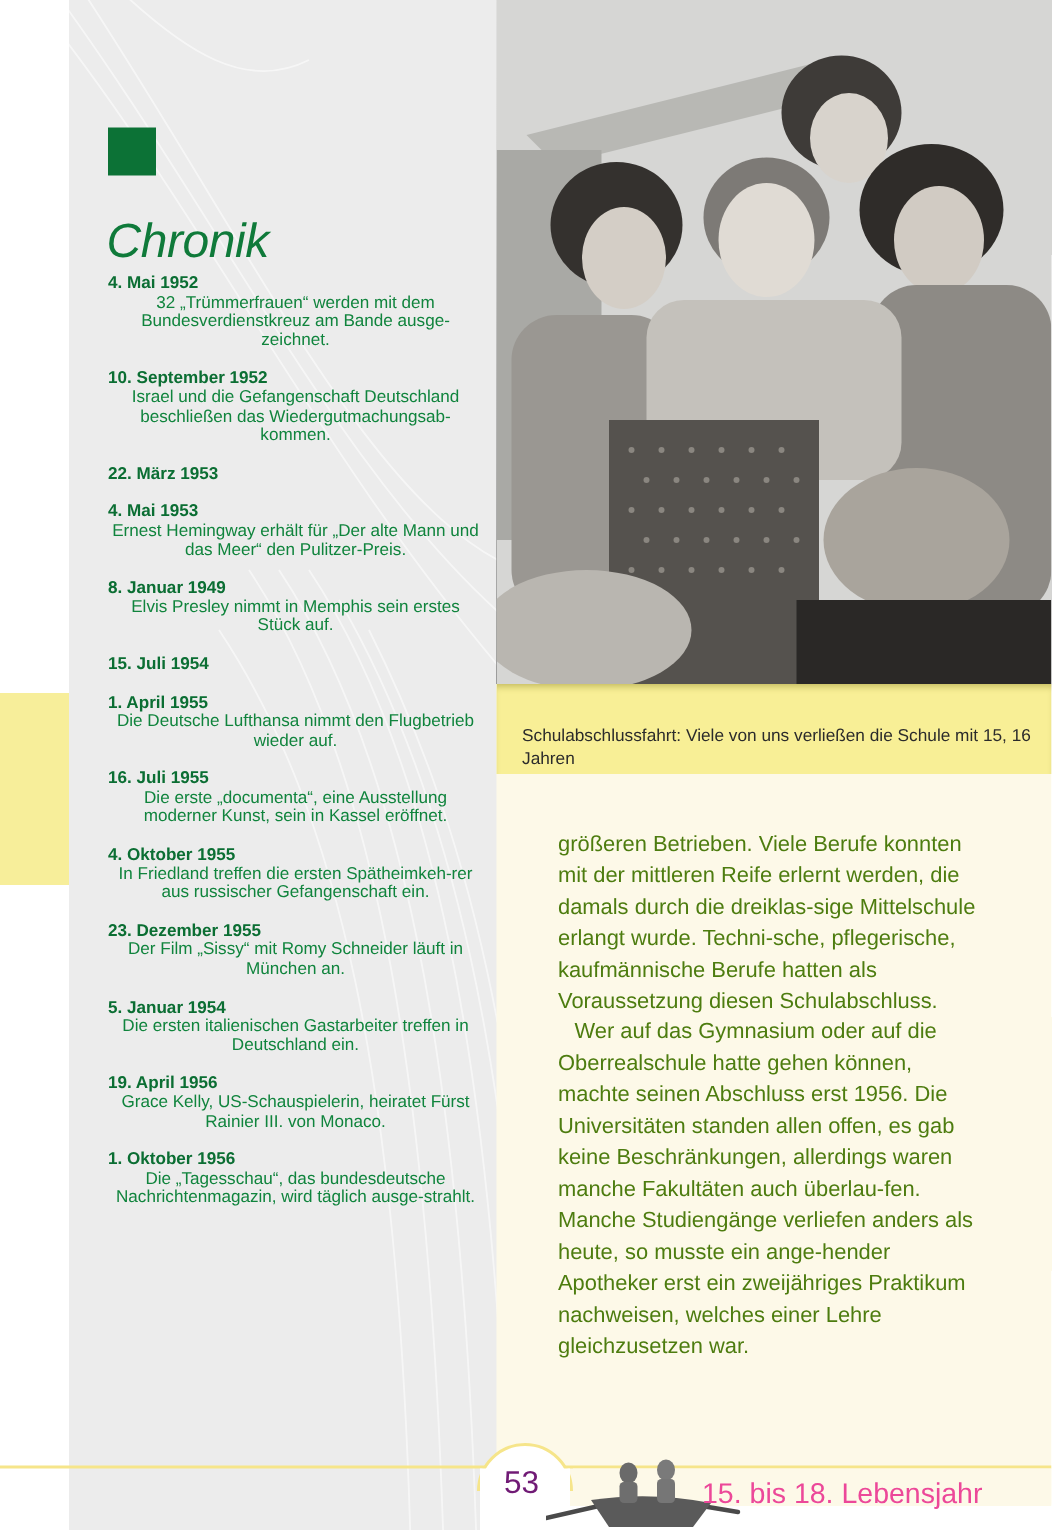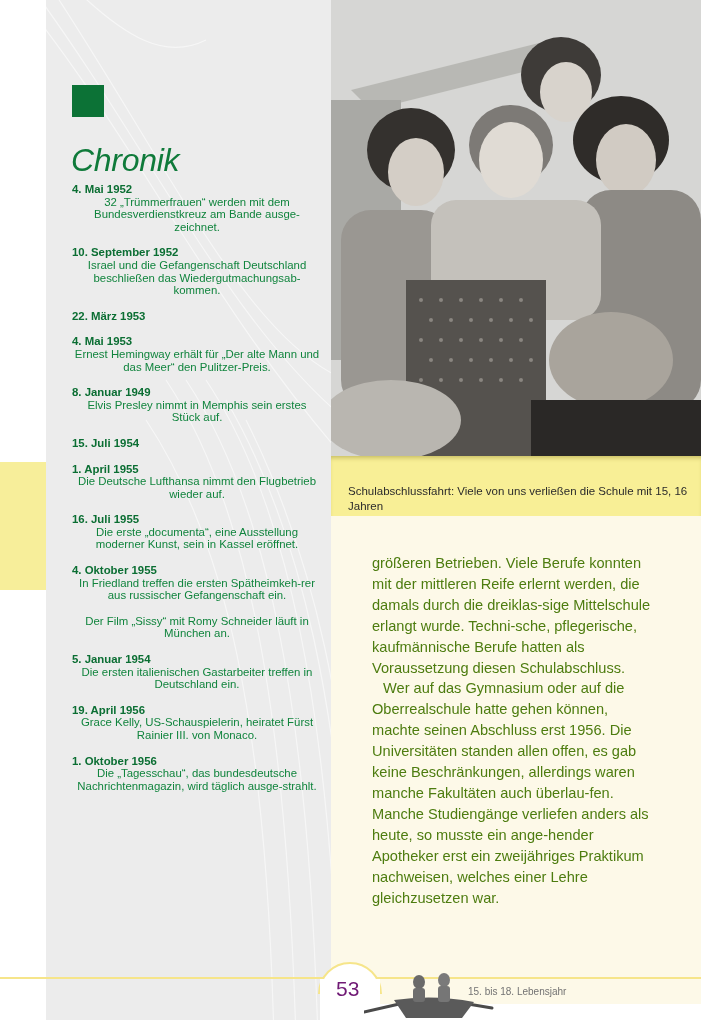--- a/index.html
+++ b/index.html
@@ -84,21 +84,21 @@
     .page-number {
       position: absolute; left: 336px; top: 977px;
       font-size: 21px; color: #701a75;
     }
     .footer-band {
       position: absolute; left: 382px; top: 979px; width: 319px; height: 24px;
       background: #fdf9e8;
     }
     .footer-label {
       position: absolute; left: 468px; top: 986px;
-      font-size: 10px; color: #737373;
+      font-size: 19px; color: #ec4899;
     }
     .boat { position: absolute; left: 364px; top: 972px; }
   </style>
 </head>
 <body>
 
 <div class="yellow-tab"></div>
 
 <aside class="chron-panel">
   <svg class="swirl" width="286" height="1020" viewBox="0 0 286 1020">
@@ -150,20 +150,21 @@
   </div>
   <div class="chron-entry">
     <span class="chron-date">16. Juli 1955</span>
     <span class="chron-text">Die erste „documenta“, eine Ausstellung moderner Kunst, sein in Kassel eröffnet.</span>
   </div>
   <div class="chron-entry">
     <span class="chron-date">4. Oktober 1955</span>
     <span class="chron-text">In Friedland treffen die ersten Spätheimkeh-rer aus russischer Gefangenschaft ein.</span>
   </div>
   <div class="chron-entry">
+    <span class="chron-date">23. Dezember 1955</span>
     <span class="chron-text">Der Film „Sissy“ mit Romy Schneider läuft in München an.</span>
   </div>
   <div class="chron-entry">
     <span class="chron-date">5. Januar 1954</span>
     <span class="chron-text">Die ersten italienischen Gastarbeiter treffen in Deutschland ein.</span>
   </div>
   <div class="chron-entry">
     <span class="chron-date">19. April 1956</span>
     <span class="chron-text">Grace Kelly, US-Schauspielerin, heiratet Fürst Rainier III. von Monaco.</span>
   </div>

